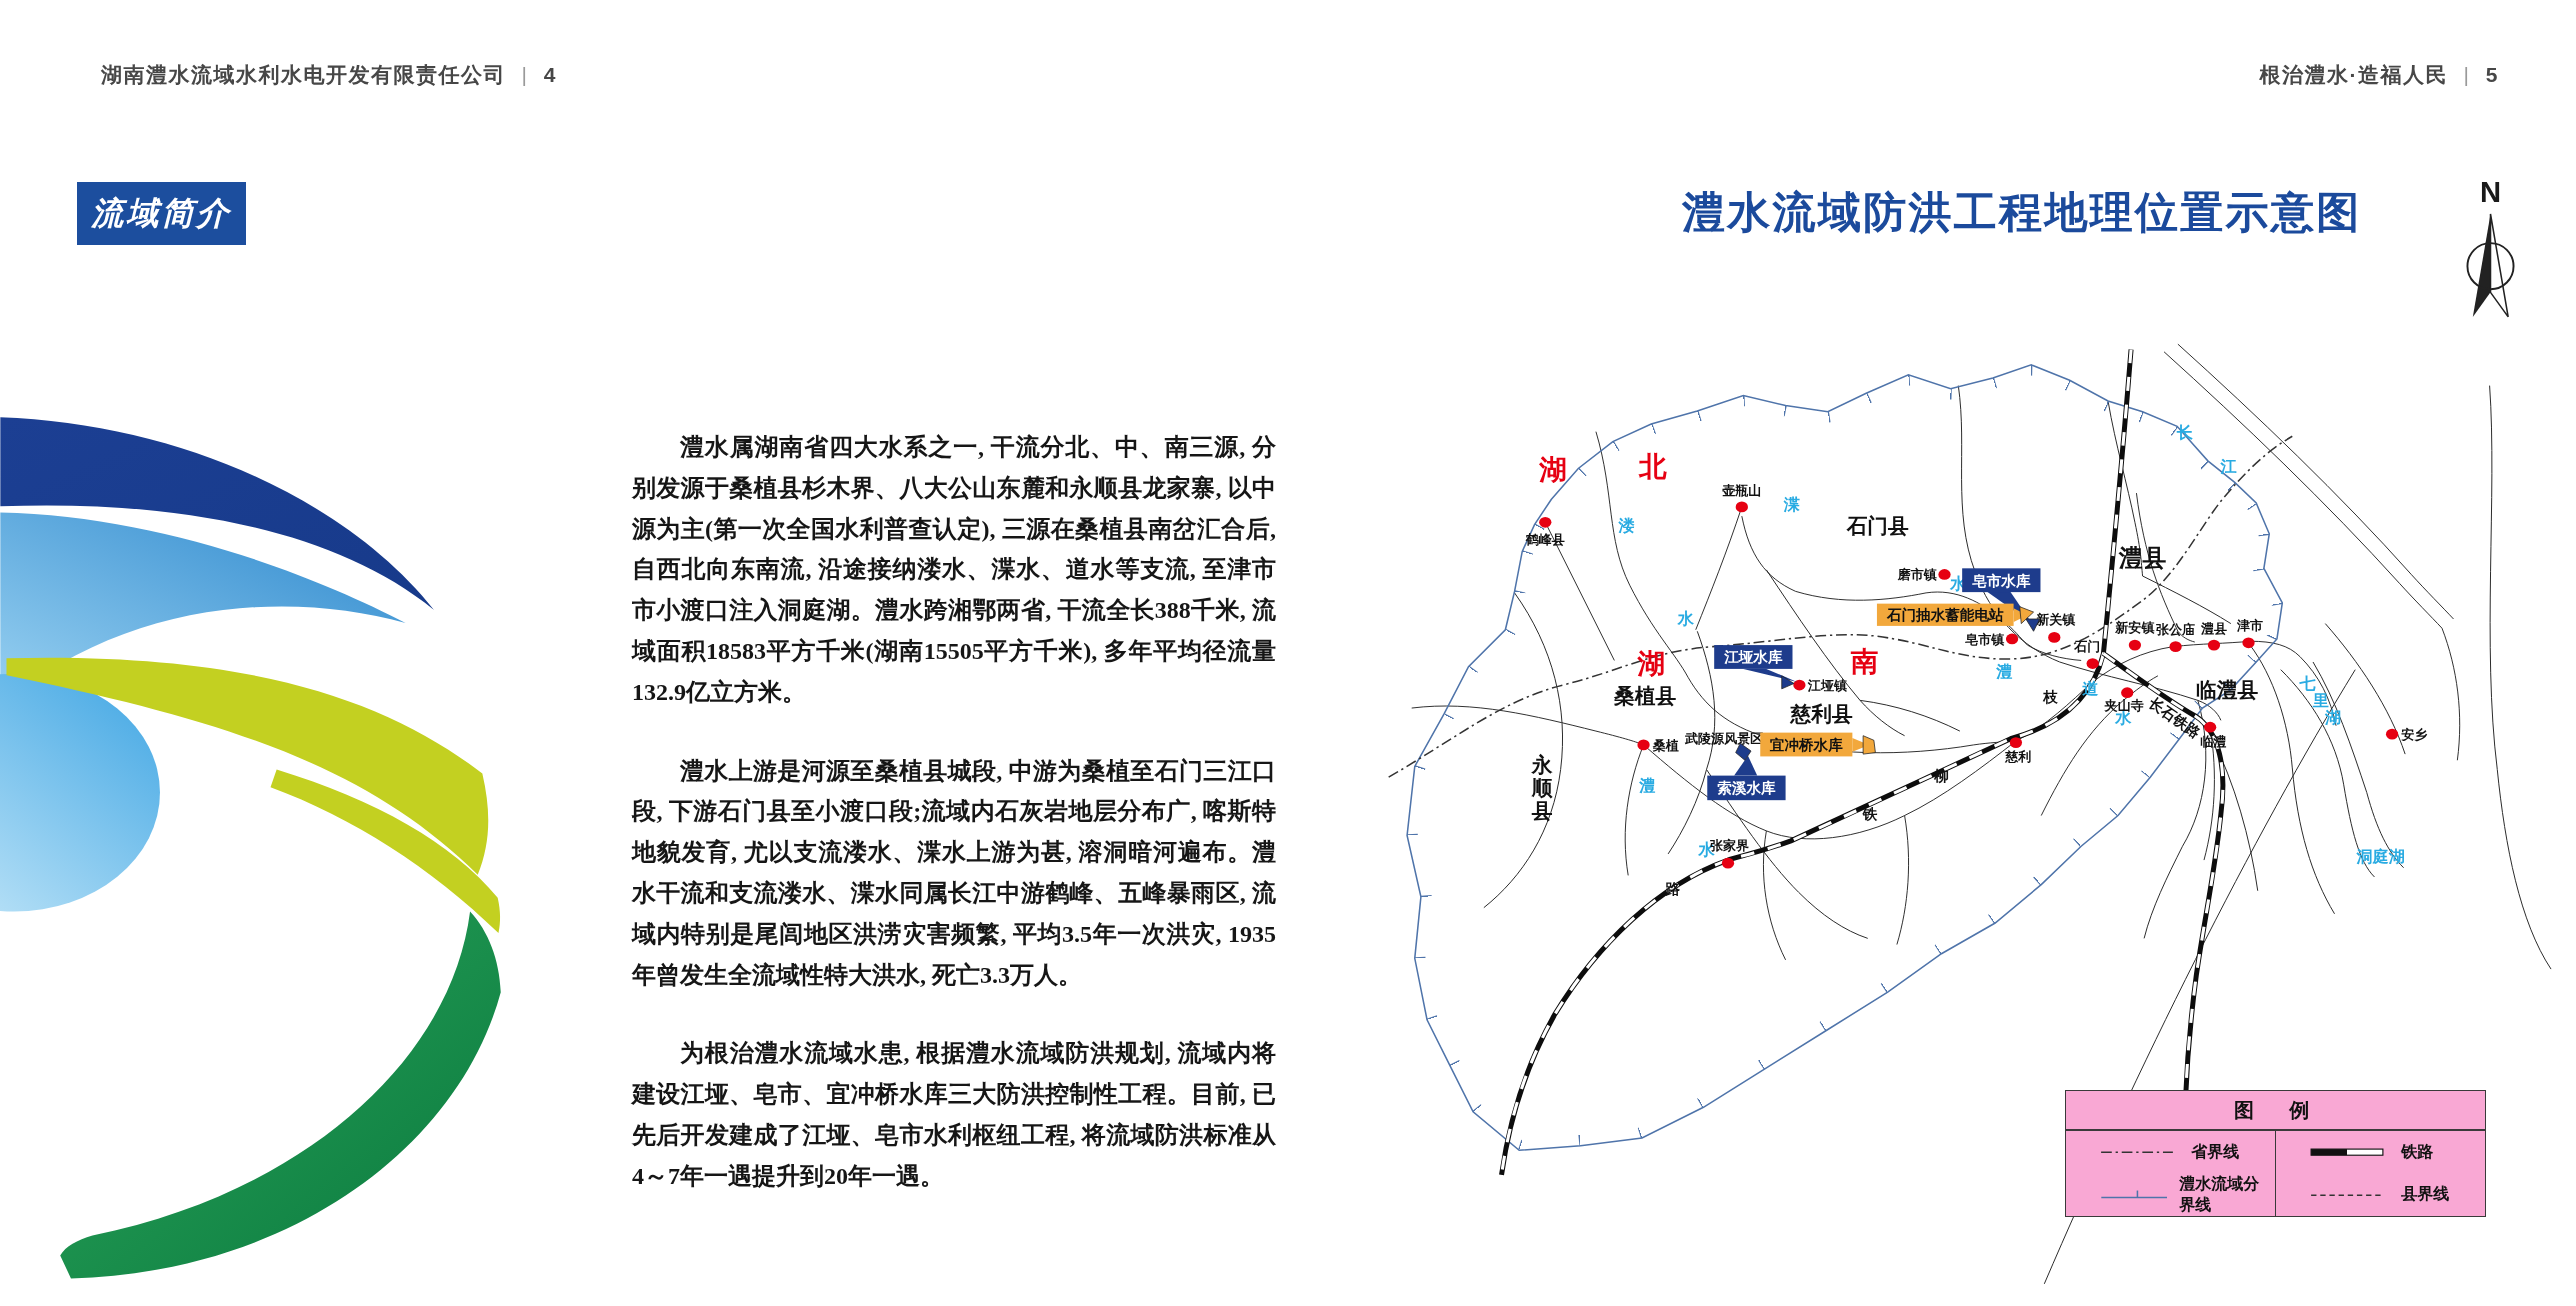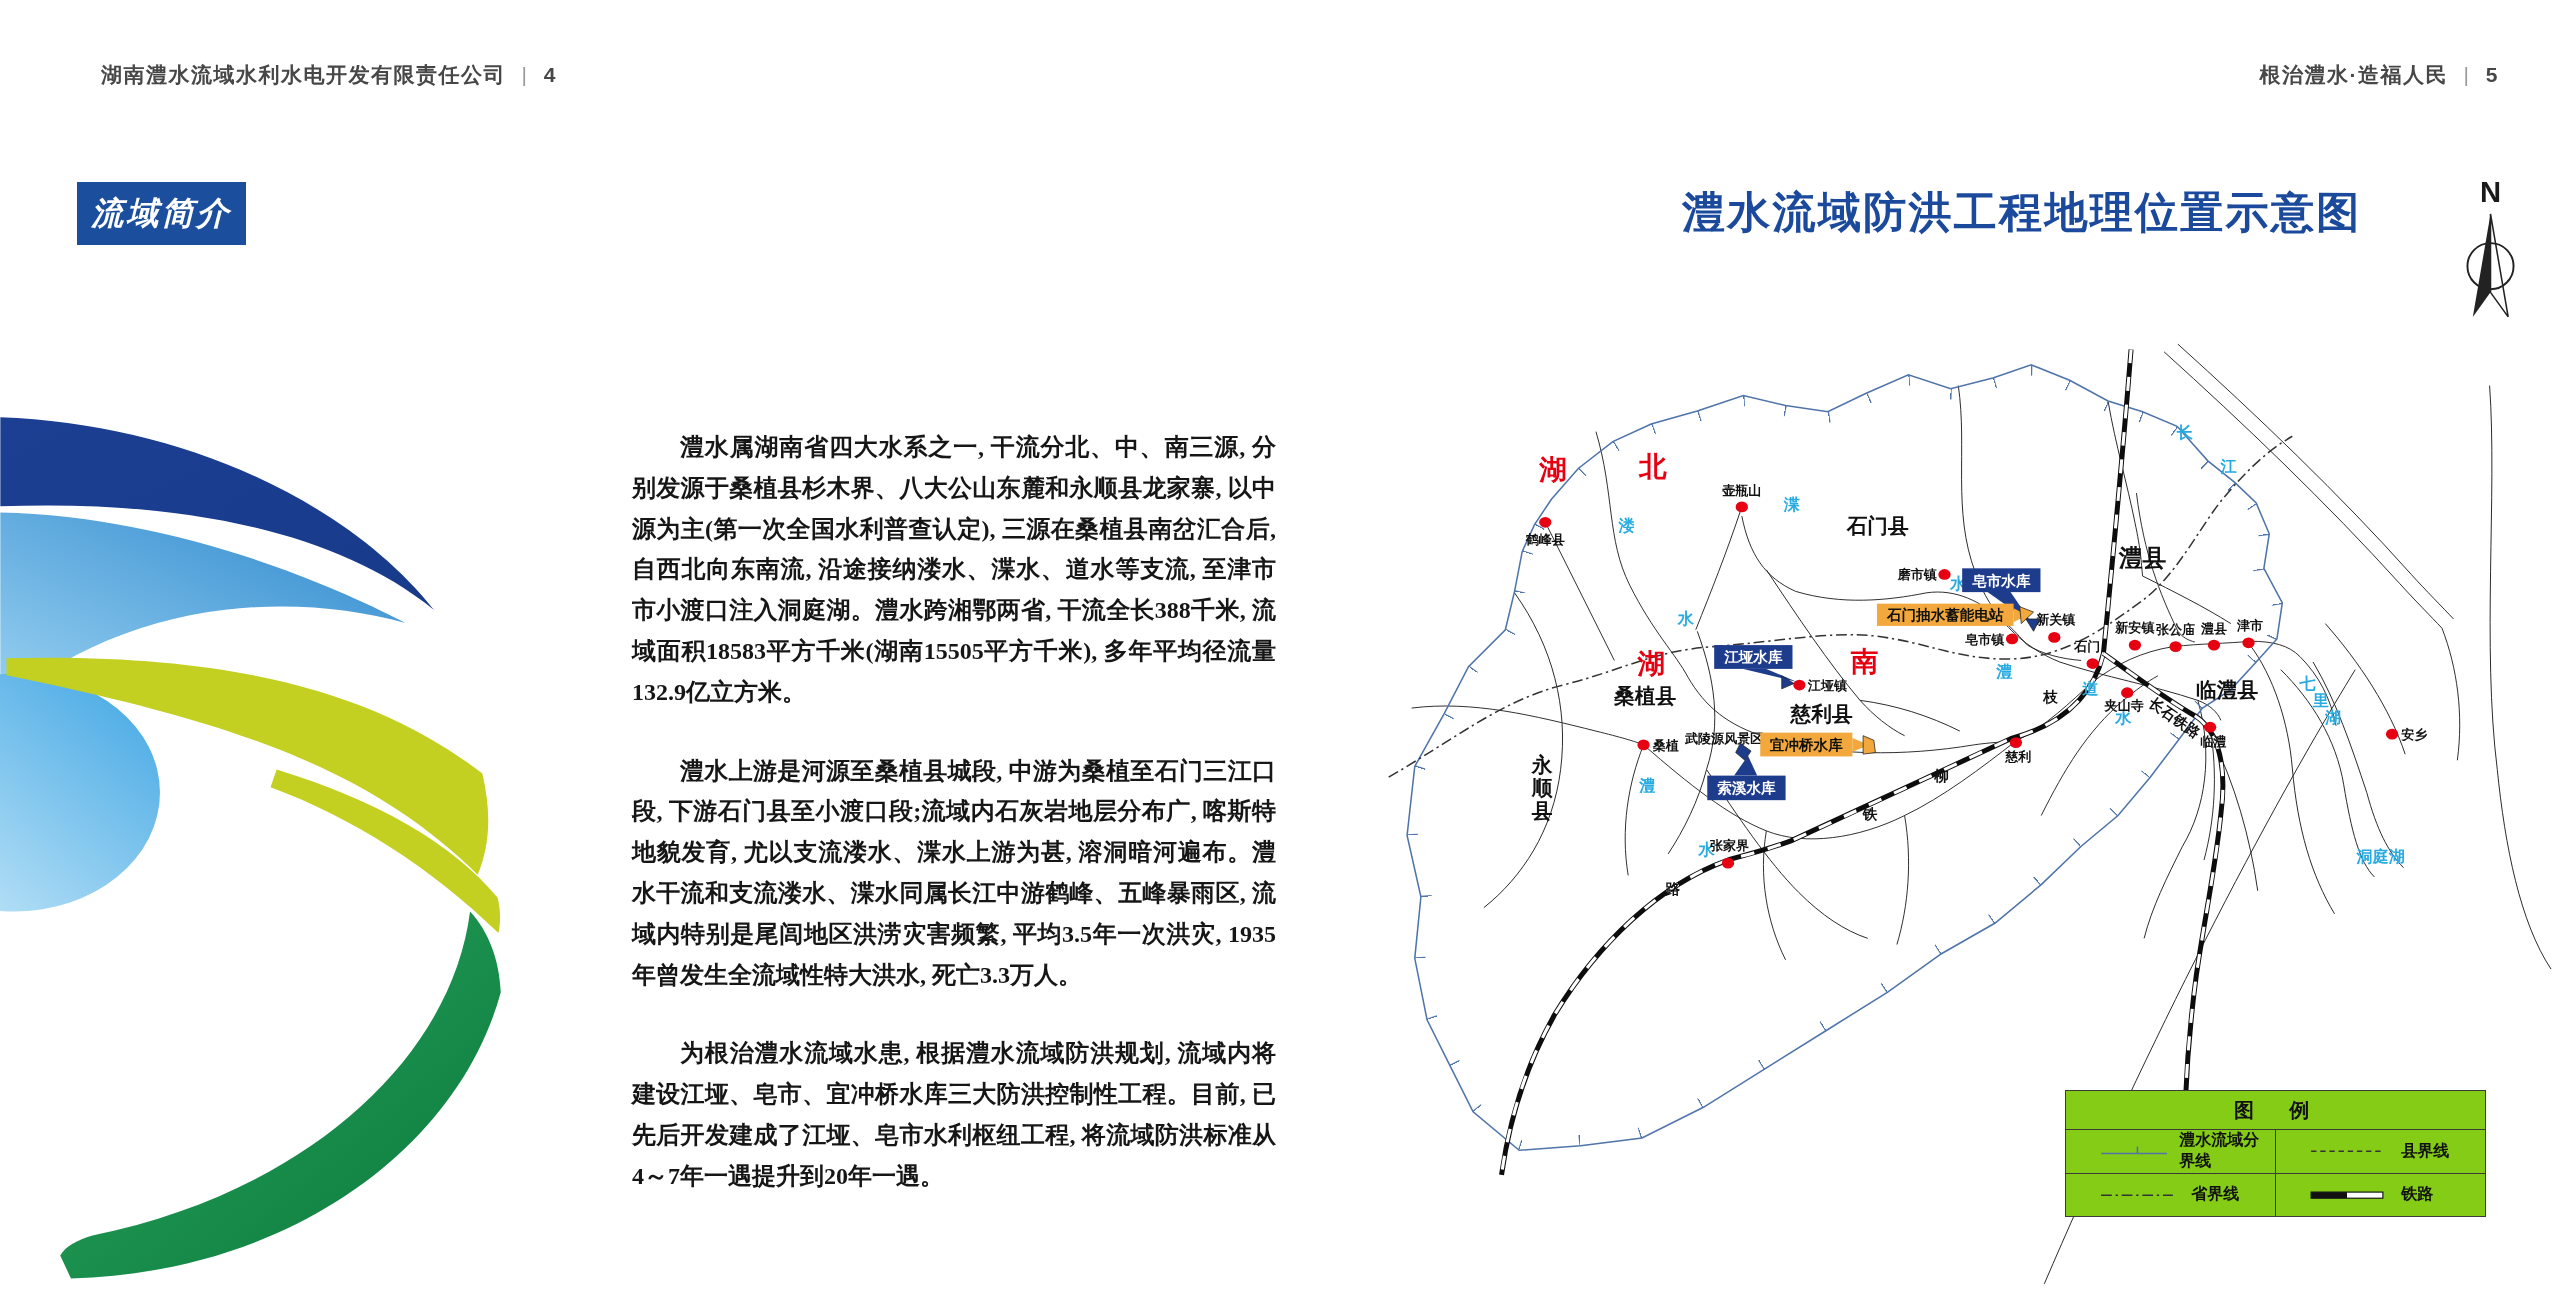--- a/index.html
+++ b/index.html
@@ -41,21 +41,21 @@
   .county{font-size:27px;font-weight:700;fill:#111;}
   .county.big{font-size:31px;}
   .county.small{font-size:17px;}
   .river{font-size:21px;font-weight:700;fill:#29abe2;}
   .rail{font-size:19px;font-weight:700;fill:#111;}
   .town-label{font-size:17px;font-weight:700;fill:#111;}
   .res-text{font-size:19px;font-weight:700;}
 
   
   #legend{position:absolute;left:2065px;top:1090px;width:421px;height:127px;border:1.5px solid #3a3a3a;
-          background:#84cc16;display:flex;flex-direction:column;box-sizing:border-box;}
+          background:#f9a8d4;display:flex;flex-direction:column;box-sizing:border-box;}
   .lg-title{height:38px;border-bottom:1.2px solid #3a3a3a;display:flex;align-items:center;justify-content:center;
             font-size:20px;font-weight:700;color:#111;letter-spacing:7.7px;}
   .lg-row{flex:1;display:flex;}
   .lg-row2{border-top:1.2px solid #3a3a3a;}
   .lg-cell{flex:1;display:flex;align-items:center;gap:12.3px;padding-left:29px;
            font-size:16px;font-weight:700;color:#111;box-sizing:border-box;}
   .lg-cell+.lg-cell{border-left:1.2px solid #3a3a3a;}
 </style>
 </head>
 <body>
@@ -259,45 +259,45 @@
         <polygon points="646,518 660,524 662,540 646,542" fill="#f2a83c" stroke="#222" stroke-width="1"></polygon>
         <polygon points="842,352 842,370 860,361" fill="#f2a83c"></polygon>
         <rect x="664" y="346" width="178" height="29" fill="#f2a83c"></rect>
         <text x="753" y="367.5" class="res-text" fill="#111111" text-anchor="middle">石门抽水蓄能电站</text>
         <polygon points="850,350 868,357 852,372" fill="#f2a83c" stroke="#222" stroke-width="1"></polygon>
       </g>
   </svg>
 
   <div id="legend">
     <div class="lg-title">图　例</div>
+    <div class="lg-row lg-row2">
+      <div class="lg-cell">
+        <svg width="84" height="12.3" viewBox="0 0 110 16">
+          <line x1="8" y1="8" x2="102" y2="8" stroke="#333" stroke-width="2" stroke-dasharray="14 5 3 5"></line>
+        </svg>
+        <span>省界线</span>
+      </div>
+      <div class="lg-cell">
+        <svg width="84" height="12.3" viewBox="0 0 110 16">
+          <rect x="8" y="4" width="94" height="8" fill="#fff" stroke="#111" stroke-width="1.5"></rect>
+          <rect x="8" y="4" width="47" height="8" fill="#111"></rect>
+        </svg>
+        <span>铁路</span>
+      </div>
+    </div>
     <div class="lg-row">
       <div class="lg-cell">
         <svg width="84" height="12.3" viewBox="0 0 93.0938 16">
           <line x1="8" y1="11" x2="102" y2="11" stroke="#4f74aa" stroke-width="2"></line>
           <line x1="55" y1="11" x2="55" y2="2" stroke="#4f74aa" stroke-width="2"></line>
         </svg>
         <span>澧水流域分界线</span>
       </div>
       <div class="lg-cell">
         <svg width="84" height="12.3" viewBox="0 0 110 16">
           <line x1="8" y1="8" x2="102" y2="8" stroke="#333" stroke-width="2" stroke-dasharray="7 5"></line>
         </svg>
         <span>县界线</span>
       </div>
     </div>
-    <div class="lg-row lg-row2">
-      <div class="lg-cell">
-        <svg width="84" height="12.3" viewBox="0 0 110 16">
-          <line x1="8" y1="8" x2="102" y2="8" stroke="#333" stroke-width="2" stroke-dasharray="14 5 3 5"></line>
-        </svg>
-        <span>省界线</span>
-      </div>
-      <div class="lg-cell">
-        <svg width="84" height="12.3" viewBox="0 0 110 16">
-          <rect x="8" y="4" width="94" height="8" fill="#fff" stroke="#111" stroke-width="1.5"></rect>
-          <rect x="8" y="4" width="47" height="8" fill="#111"></rect>
-        </svg>
-        <span>铁路</span>
-      </div>
-    </div>
   </div>
 </div>
 
 
 </body></html>

